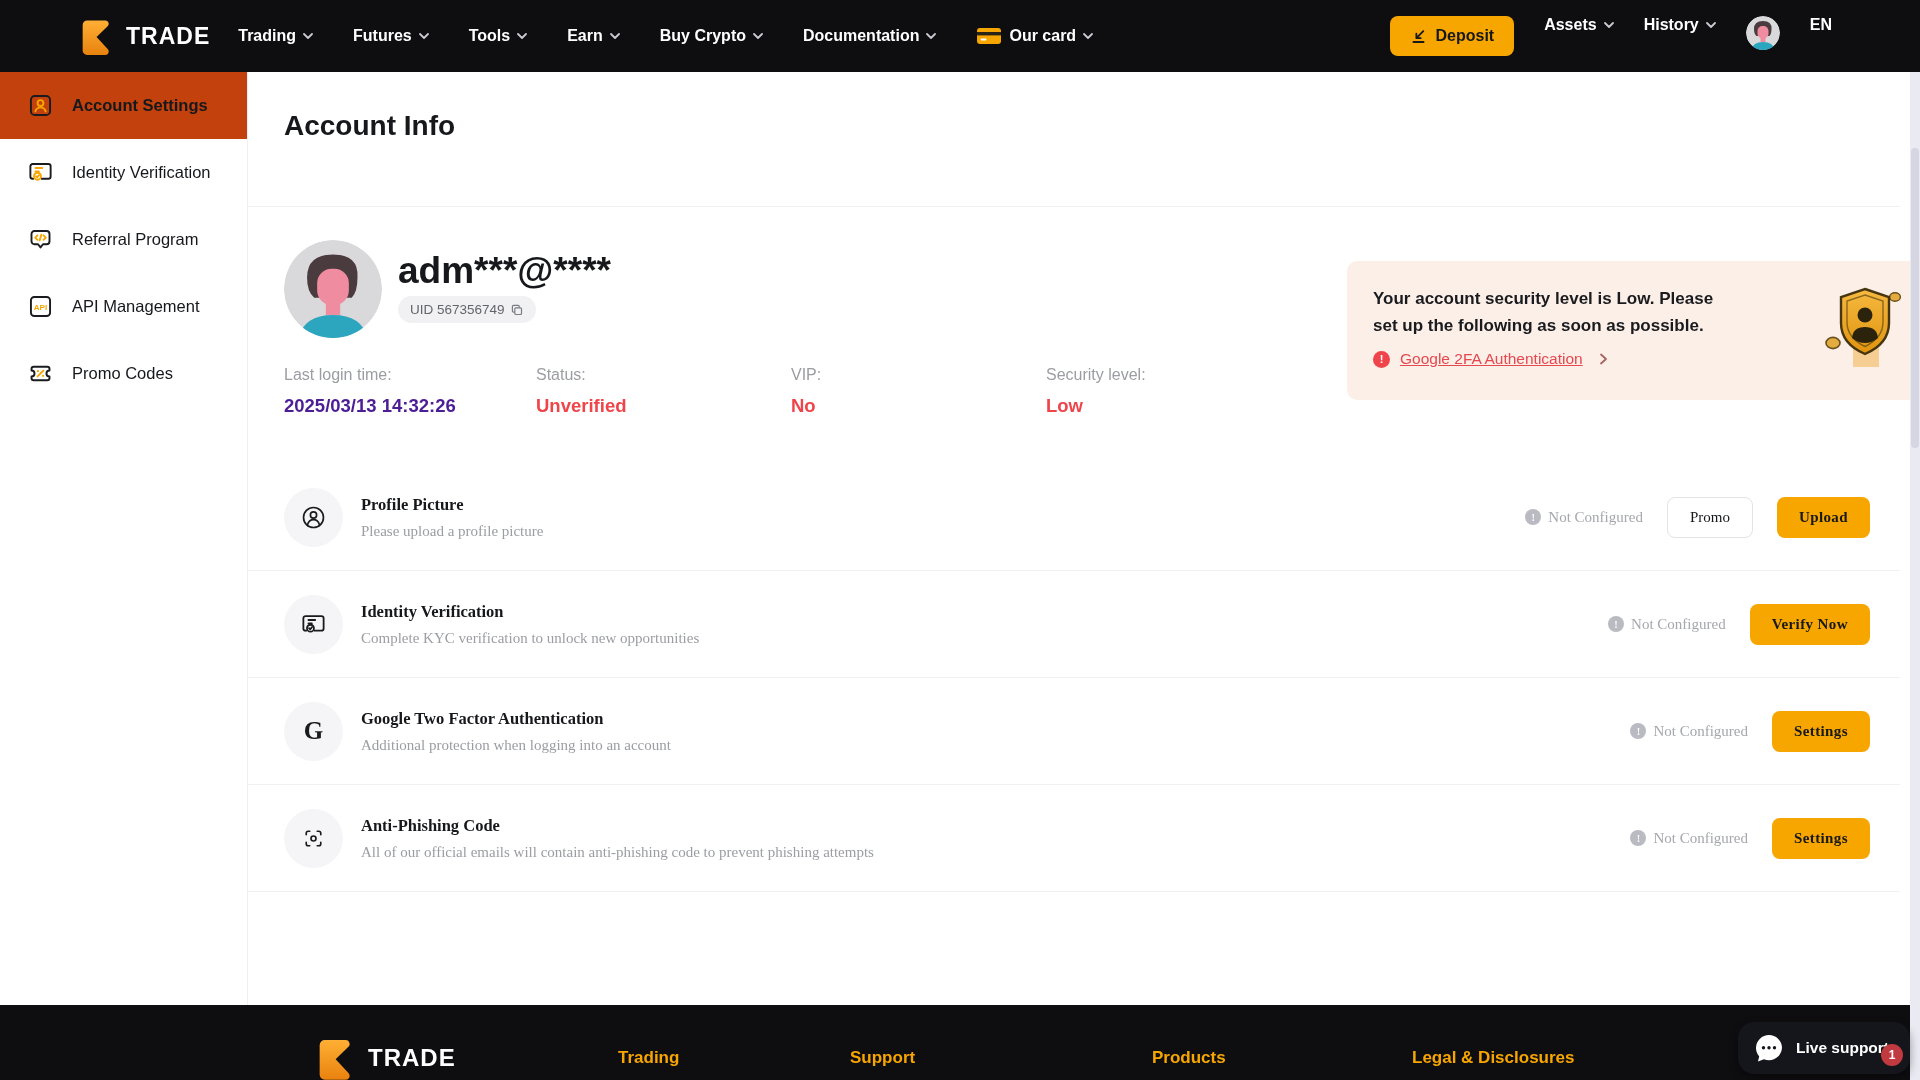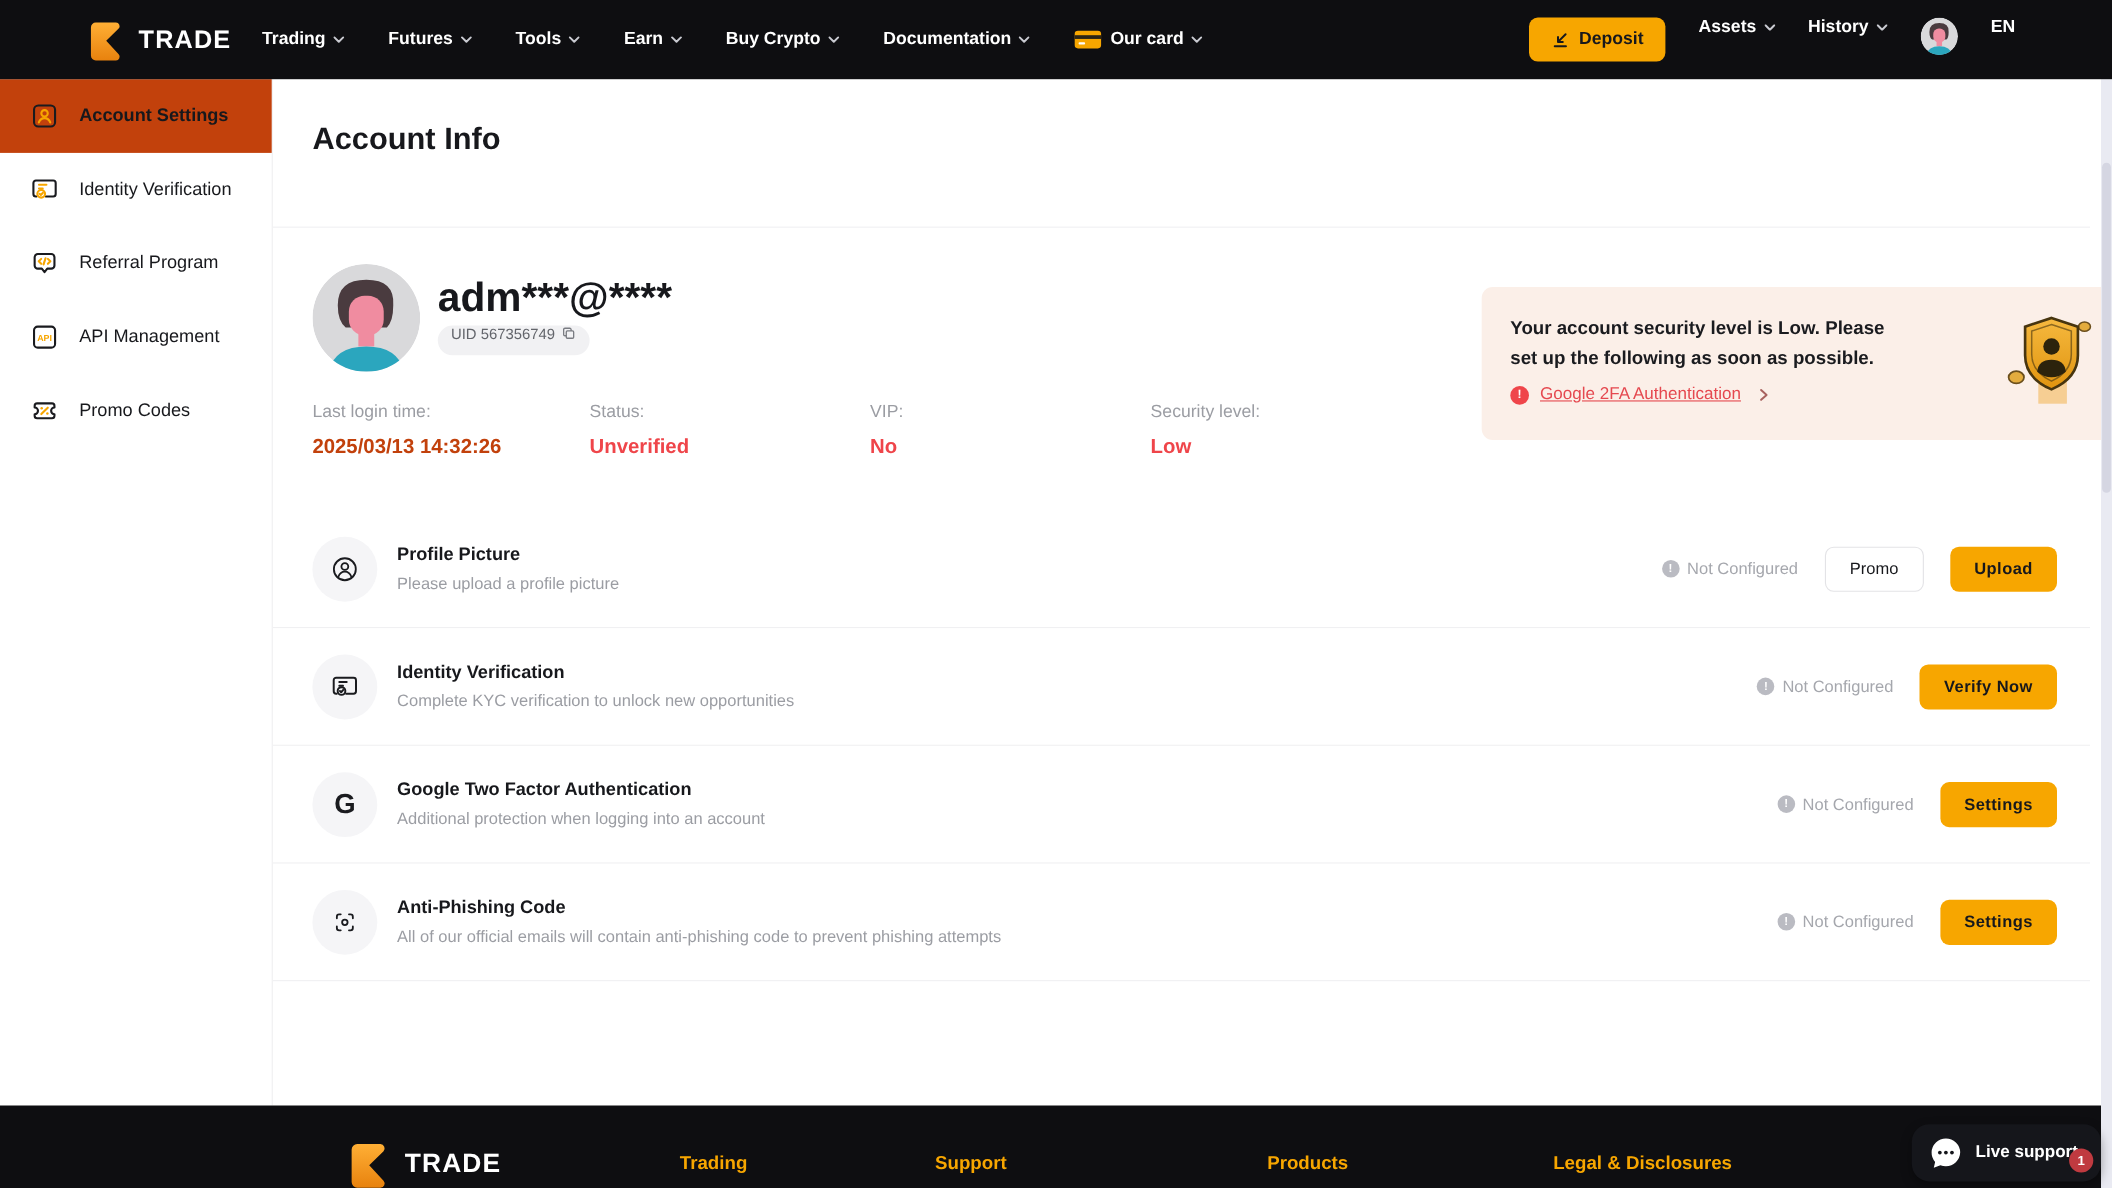--- a/index.html
+++ b/index.html
@@ -33,41 +33,41 @@
   .side-ic .dk { stroke:#1A1B1F; fill:none; stroke-width:1.7; stroke-linecap:round; stroke-linejoin:round; }
   .side-ic .or { stroke:#F7A600; fill:none; stroke-width:1.7; stroke-linecap:round; stroke-linejoin:round; }
   .side-ic .orf { fill:#F7A600; }
 
   
   .content { position:absolute; left:248px; top:72px; width:1662px; height:933px; background:#fff; }
   .page-title { position:absolute; left:36px; top:38px; font-size:28px; font-weight:700; }
   .divider { position:absolute; left:0; right:10px; height:1px; background:#F0F0F2; }
   .avatar-big { position:absolute; left:36px; top:168px; width:98px; height:98px; border-radius:50%; overflow:hidden; }
   .profile-name { position:absolute; left:150px; top:178px; font-size:37px; font-weight:700; }
-  .uid-pill { position:absolute; left:150px; top:224px; height:27px; display:inline-flex; 
+  .uid-pill { position:absolute; left:150px; top:224px; height:27px; display:inline-flex; align-items:center;
     gap:5px; background:#F1F1F3; border-radius:14px; padding:0 12px; font-size:13.5px; color:#63656B; }
   .stats { position:absolute; left:36px; top:294px; display:flex; }
   .stat { }
   .stat:nth-child(1){ width:252px; } .stat:nth-child(2){ width:255px; } .stat:nth-child(3){ width:255px; }
   .stat-label { font-size:16px; color:#9B9DA3; margin-bottom:11px; }
-  .stat-value { font-size:18.5px; font-weight:700; color:#c2410c; }
+  .stat-value { font-size:18.5px; font-weight:700; color:#4c1d95; }
   .stat-value.red { color:#EF454A; }
 
   .banner { position:absolute; left:1099px; top:189px; width:590px; height:139px; background:#FBEFE8;
     border-radius:10px; padding:24px 26px 0 26px; }
   .banner-msg { font-size:17px; font-weight:700; color:#1A1B1F; line-height:1.6; width:360px; }
   .banner-linkrow { display:flex; align-items:center; gap:10px; margin-top:11px; }
   .alert-dot { width:17px; height:17px; border-radius:50%; background:#EF454A; color:#fff; font-size:11px;
     font-weight:700; display:flex; align-items:center; justify-content:center; flex:0 0 17px; }
   .banner-link { color:#E5484F; font-size:15.5px; font-weight:500; text-decoration:underline; cursor:pointer; }
   .link-chev { width:9px; height:12px; margin-left:6px; }
   .link-chev polyline { fill:none; stroke:#A8625F; stroke-width:1.8; stroke-linecap:round; stroke-linejoin:round; }
   .shield-art { position:absolute; right:30px; top:22px; }
 
-  .rows { position:absolute; left:0; top:392px; right:10px; }
+  .rows { position:absolute; left:0; top:392px; right:10px;font-family:Liberation Serif, serif; }
   .srow { height:107px; display:flex; align-items:center; padding:0 30px 0 36px; border-bottom:1px solid #F0F0F2; }
   .row-icon { width:59px; height:59px; border-radius:50%; background:#F5F5F7; display:flex; align-items:center;
     justify-content:center; margin-right:18px; flex:0 0 59px; }
   .row-icon svg .dk { stroke:#1A1B1F; fill:none; stroke-width:1.6; stroke-linecap:round; stroke-linejoin:round; }
   .g-glyph { font-size:25px; font-weight:800; color:#1A1B1F; }
   .row-title { font-size:16.5px; font-weight:700; margin-bottom:8px; }
   .row-sub { font-size:15px; color:#9B9DA3; }
   .row-right { margin-left:auto; display:flex; align-items:center; gap:24px; }
   .status { display:flex; align-items:center; gap:7px; font-size:15px; color:#A5A7AD; }
   .info-dot { width:16px; height:16px; border-radius:50%; background:#BABBC2; color:#fff; font-size:10.5px;

